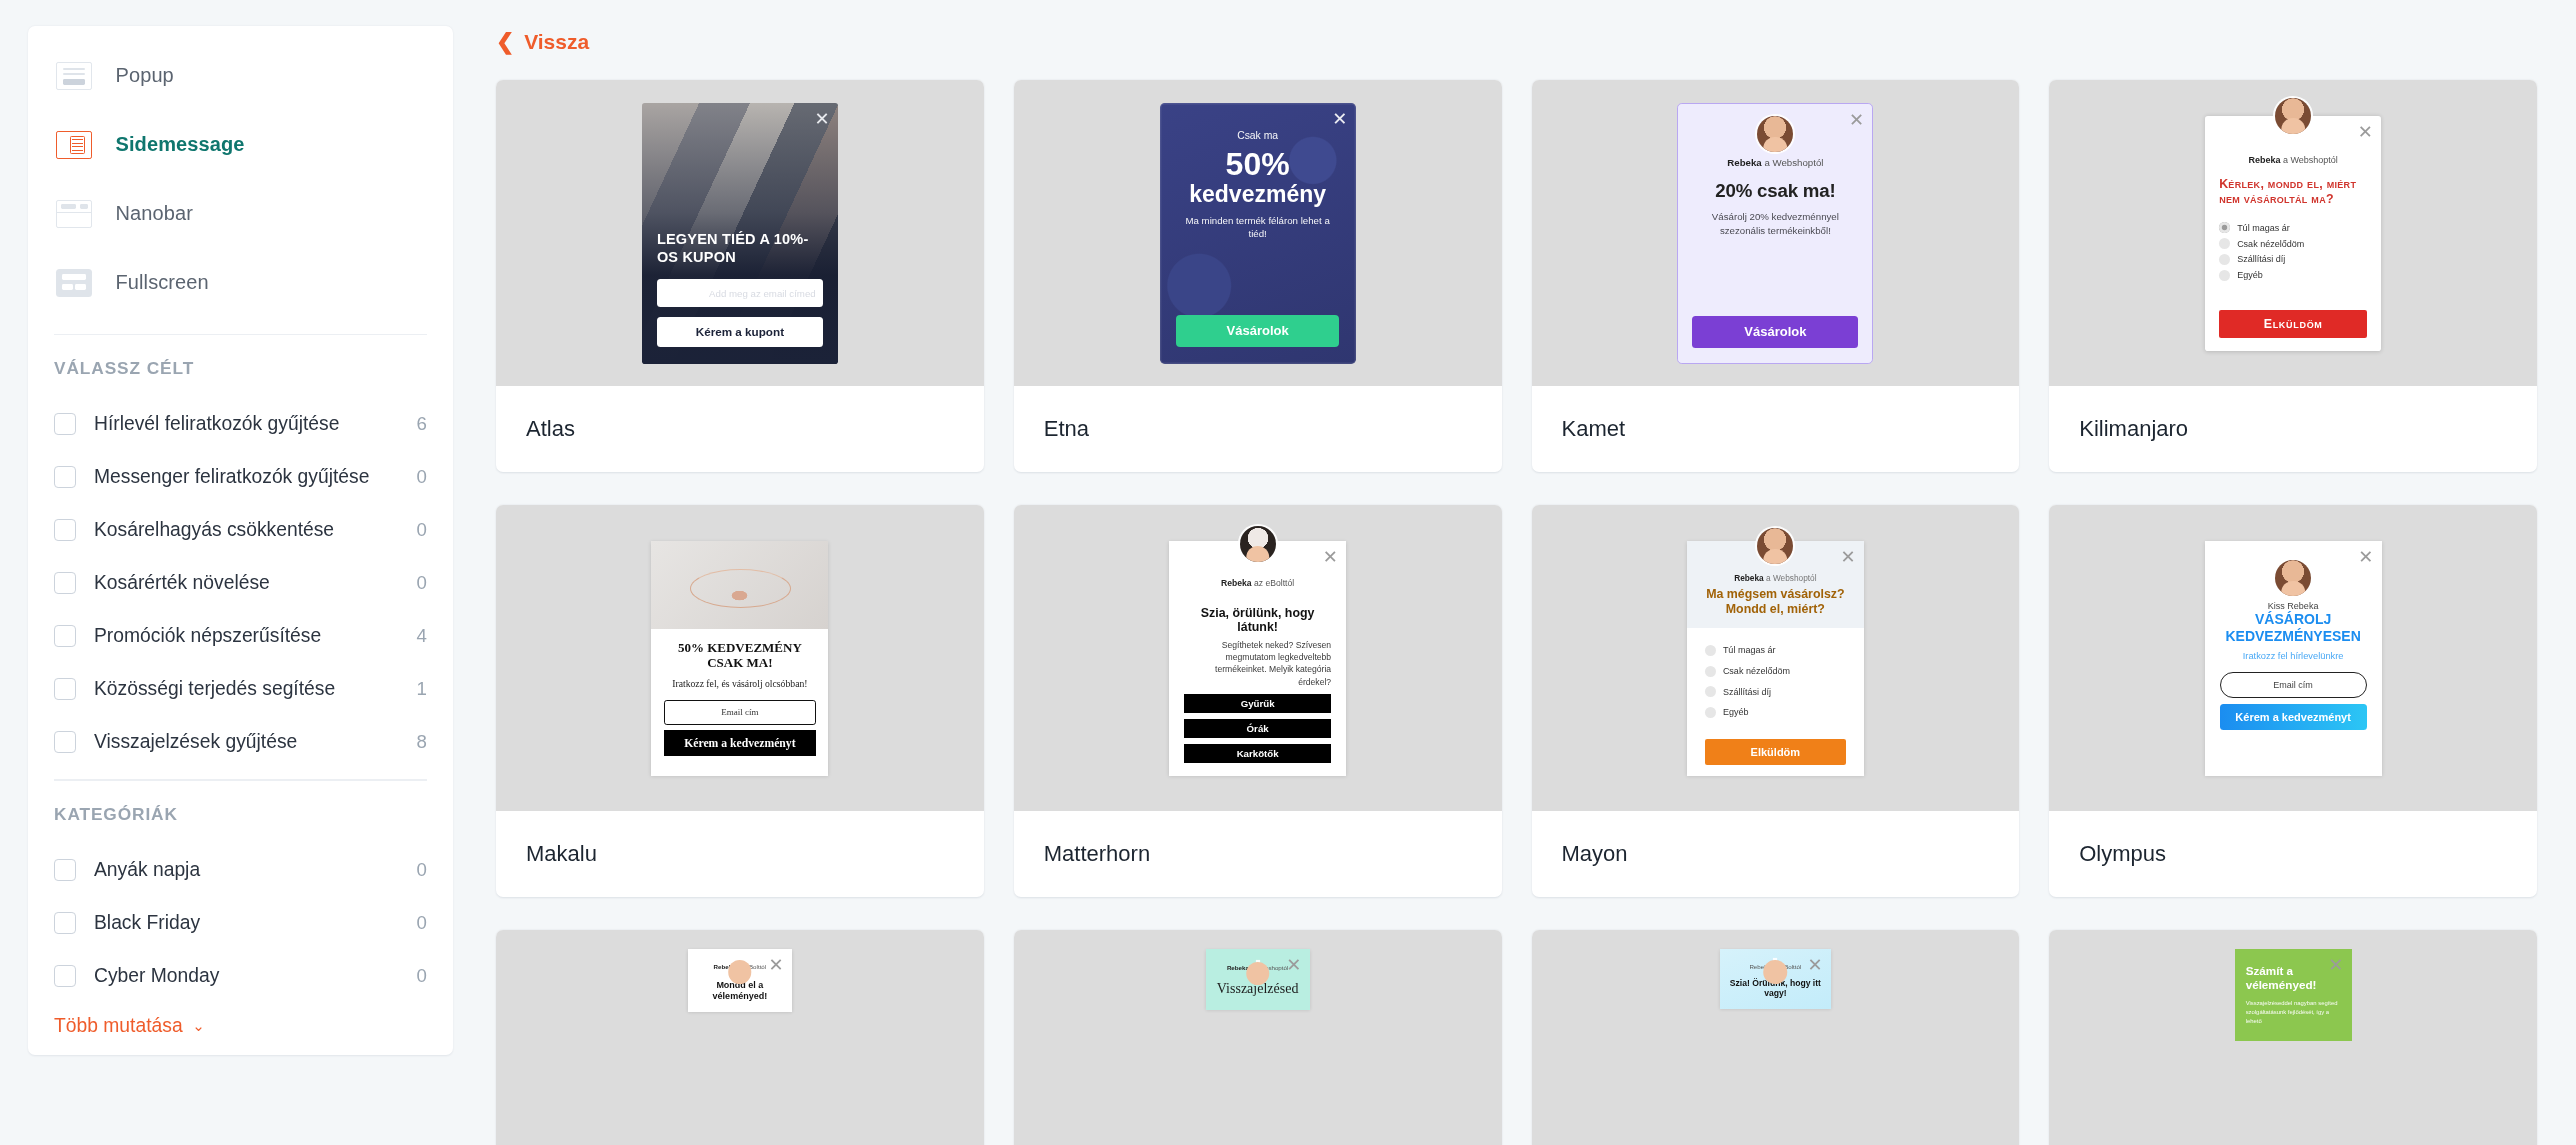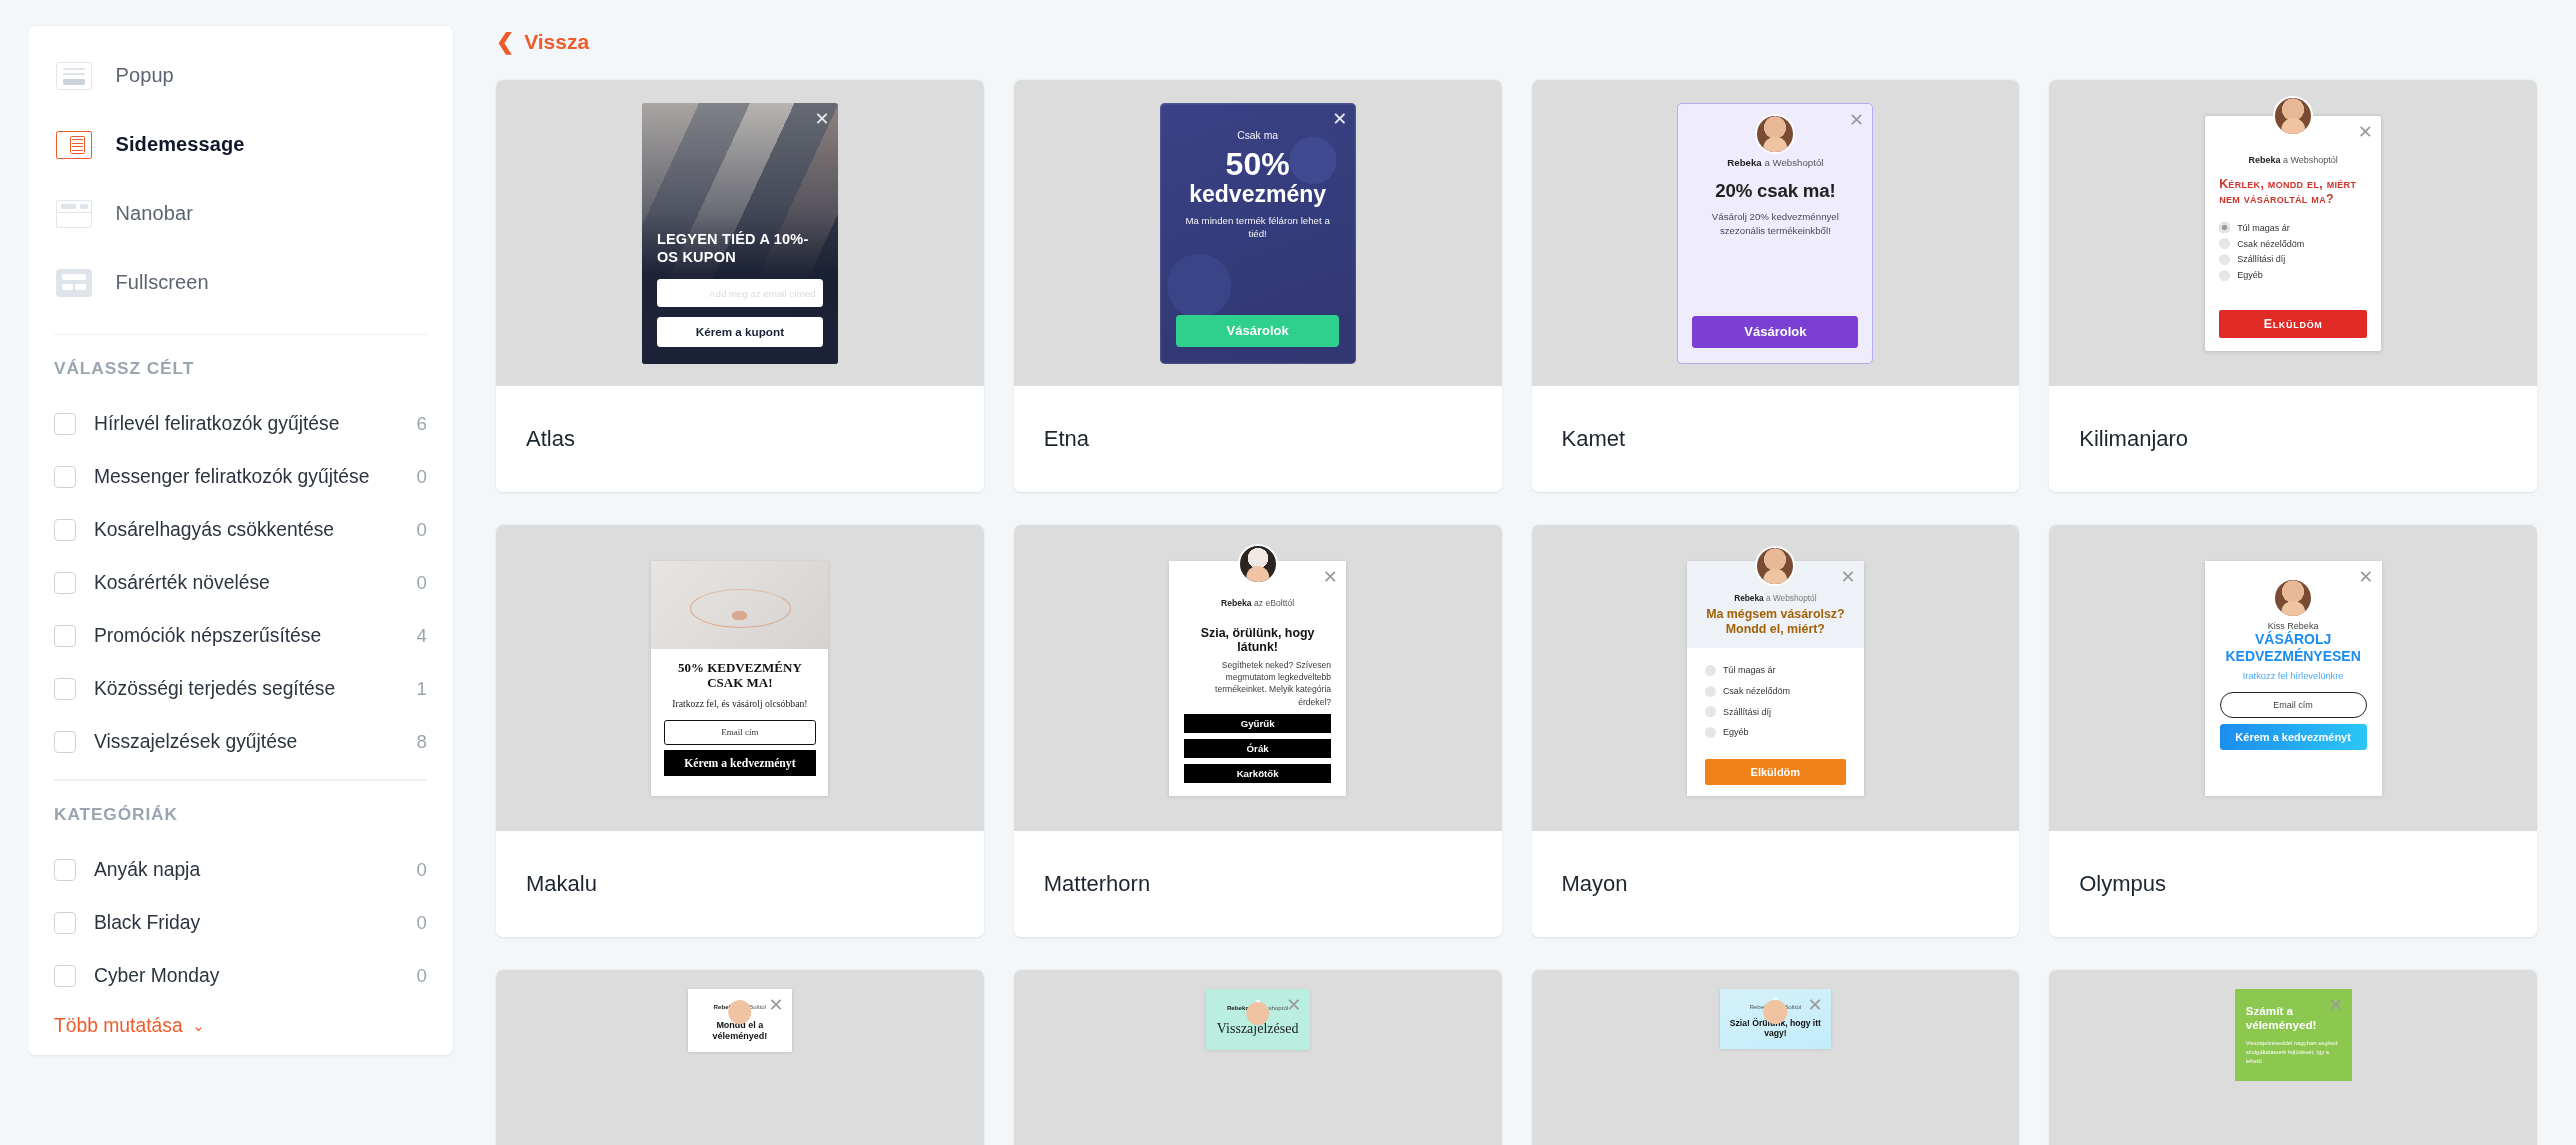--- a/index.html
+++ b/index.html
@@ -56,21 +56,21 @@
   .ic-nano i.b { right:3.5px; width:7.6px; }
   .ic-nano i.bar { left:0; top:11px; width:100%; height:1.4px; background:#e1e6ec; border-radius:0;}
   
   .ic-full { background: #dfe4ea; border-radius: 3.5px; }
   .ic-full i { position:absolute; background:#fff; border-radius:1.4px; display:block;}
   .ic-full i.t  { left:6.2px;  top:5.5px;  width:23.5px; height:5.5px; }
   .ic-full i.b1 { left:6.2px;  top:15px; width:10.4px; height:6.2px; }
   .ic-full i.b2 { left:19.3px; top:15px; width:10.4px; height:6.2px; }
 
   .type-label { font-size: 20px; color: #5b6470; letter-spacing: 0.1px; }
-  .type-item.active .type-label { color: #0f172a; font-weight: bold; }
+  .type-item.active .type-label { color: #0f766e; font-weight: bold; }
 
   .sb-divider { height: 1.4px; background: #eceff3; margin: 0 26px; }
 
   .filter-group { padding: 23.5px 26px 11px 26px; }
   .filter-title {
     font-size: 17.3px; font-weight: bold; letter-spacing: 0.9px;
     color: #9aa5b1; text-transform: uppercase; margin-bottom: 18px;
   }
   .filter-row {
     display: flex; align-items: center;
@@ -114,21 +114,21 @@
     overflow: hidden;
     cursor: pointer;
   }
   .tprev {
     height: 306px;
     background: #dcdcdc;
     display: flex; align-items: center; justify-content: center;
     position: relative;
   }
   .tname {
-    height: 106px;
+    height: 86px;
     display: flex; align-items: center;
     padding-left: 30px;
     font-size: 22px; color: #1c2530;
   }
 
   
   .mini { position: relative; font-family: "Liberation Sans", sans-serif; }
   .xbtn {
     position: absolute; top: 7px; right: 8.3px;
     font-size: 18px; line-height: 1; color: #9b9b9b; font-weight: 300;

